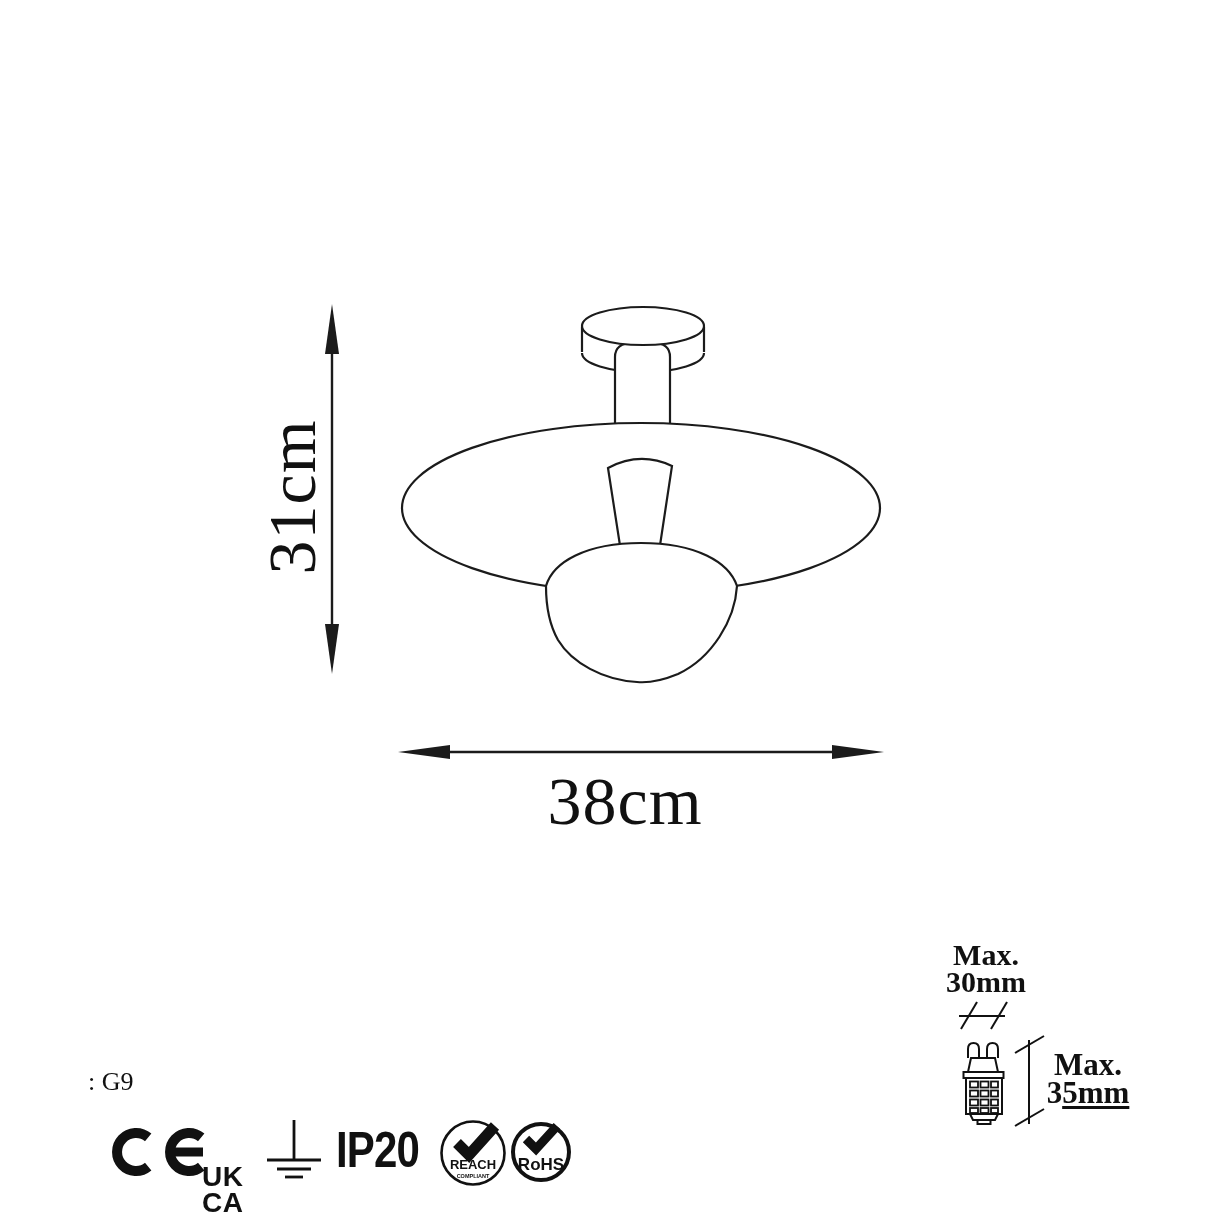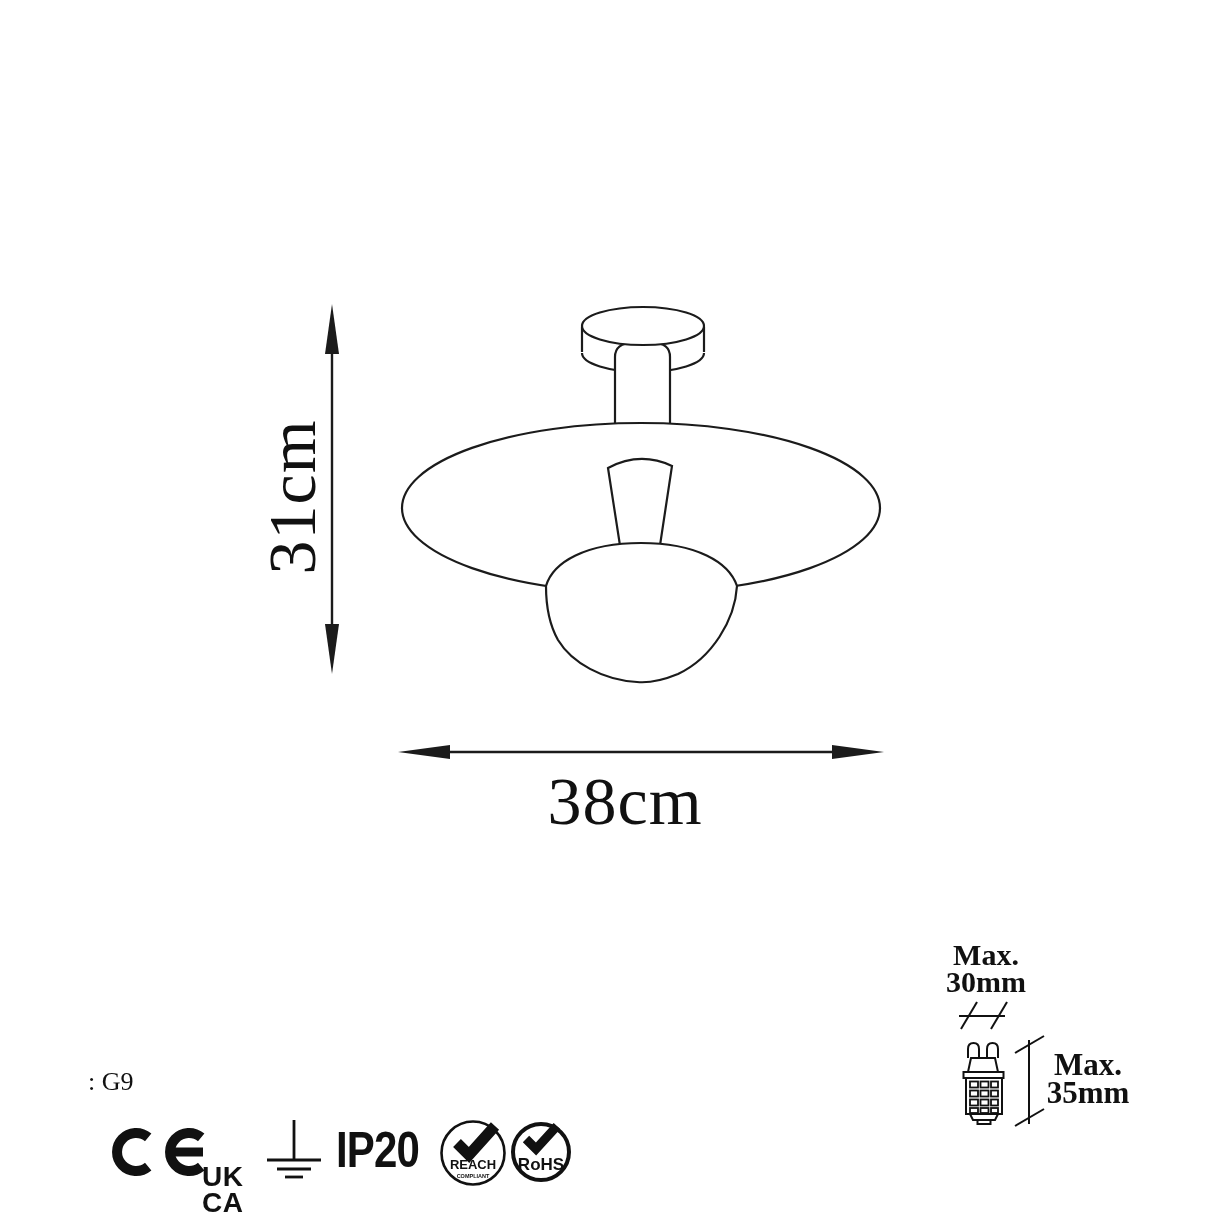--- a/index.html
+++ b/index.html
@@ -28,21 +28,21 @@
   .spec-row{display:flex;}
   .spec-key{display:inline-block;width:250px;}
   #maxw-label{
     left:934px;top:941px;width:104px;text-align:center;
     font-weight:bold;font-size:30px;line-height:27px;color:#111;
   }
   #maxh-label{
     left:1041px;top:1051px;width:94px;text-align:center;
     font-weight:bold;font-size:31px;line-height:28px;color:#111;
   }
-  #maxh-label .u{text-decoration-thickness:2.5px;text-underline-offset:3px;}
+  #maxh-label .u{text-decoration:underline;text-decoration-thickness:2.5px;text-underline-offset:3px;}
   #ukca{
     left:202px;top:1164px;font-family:"Liberation Sans",sans-serif;
     font-weight:bold;font-size:28px;line-height:26px;letter-spacing:0.5px;color:#111;
   }
   #ip20{
     left:336px;top:1125px;font-family:"Liberation Sans",sans-serif;
     font-weight:bold;font-size:50px;line-height:50px;color:#111;
     transform:scaleX(0.84);transform-origin:left center;letter-spacing:-1px;
   }
   .svgtxt{font-family:"Liberation Sans",sans-serif;font-weight:bold;fill:#111;}

